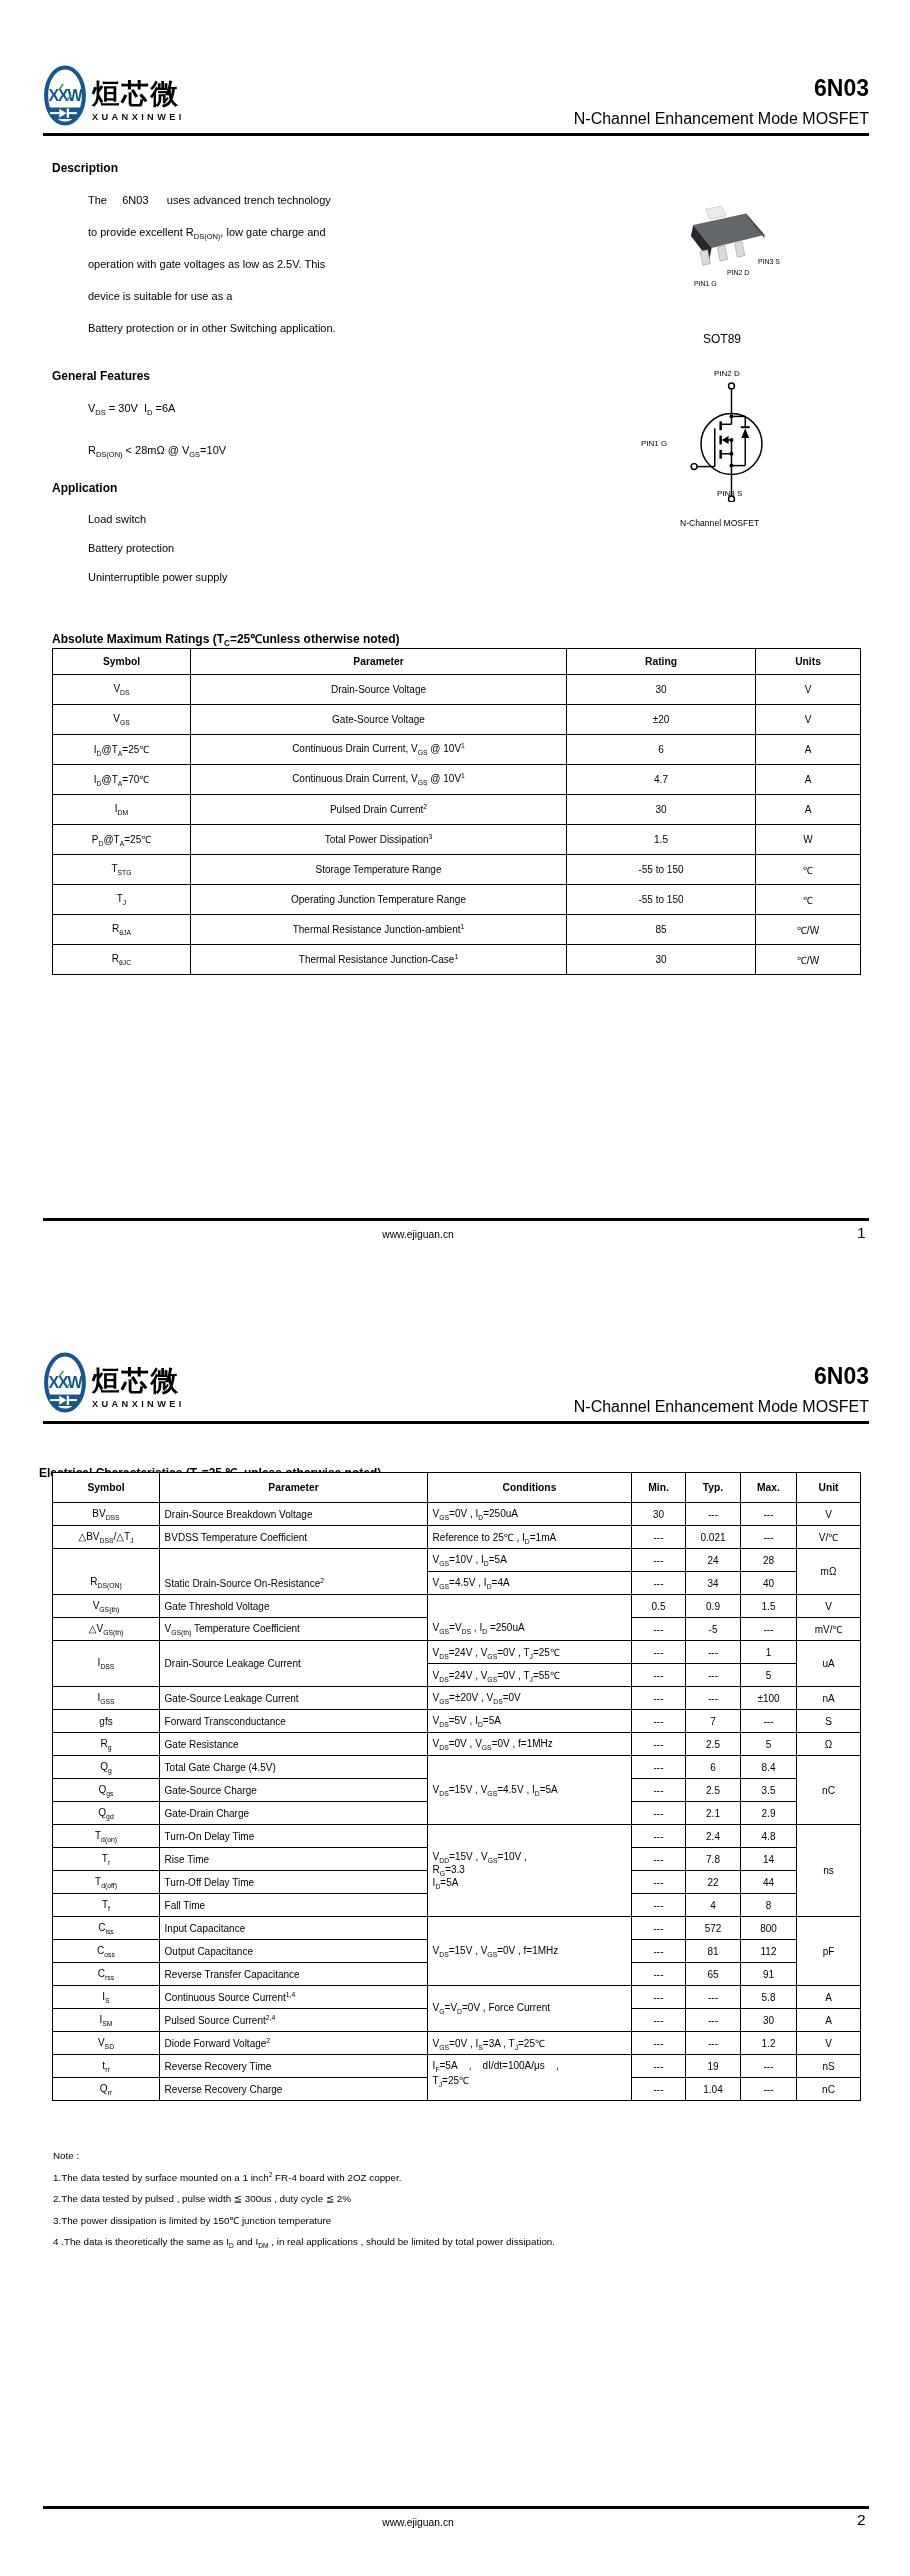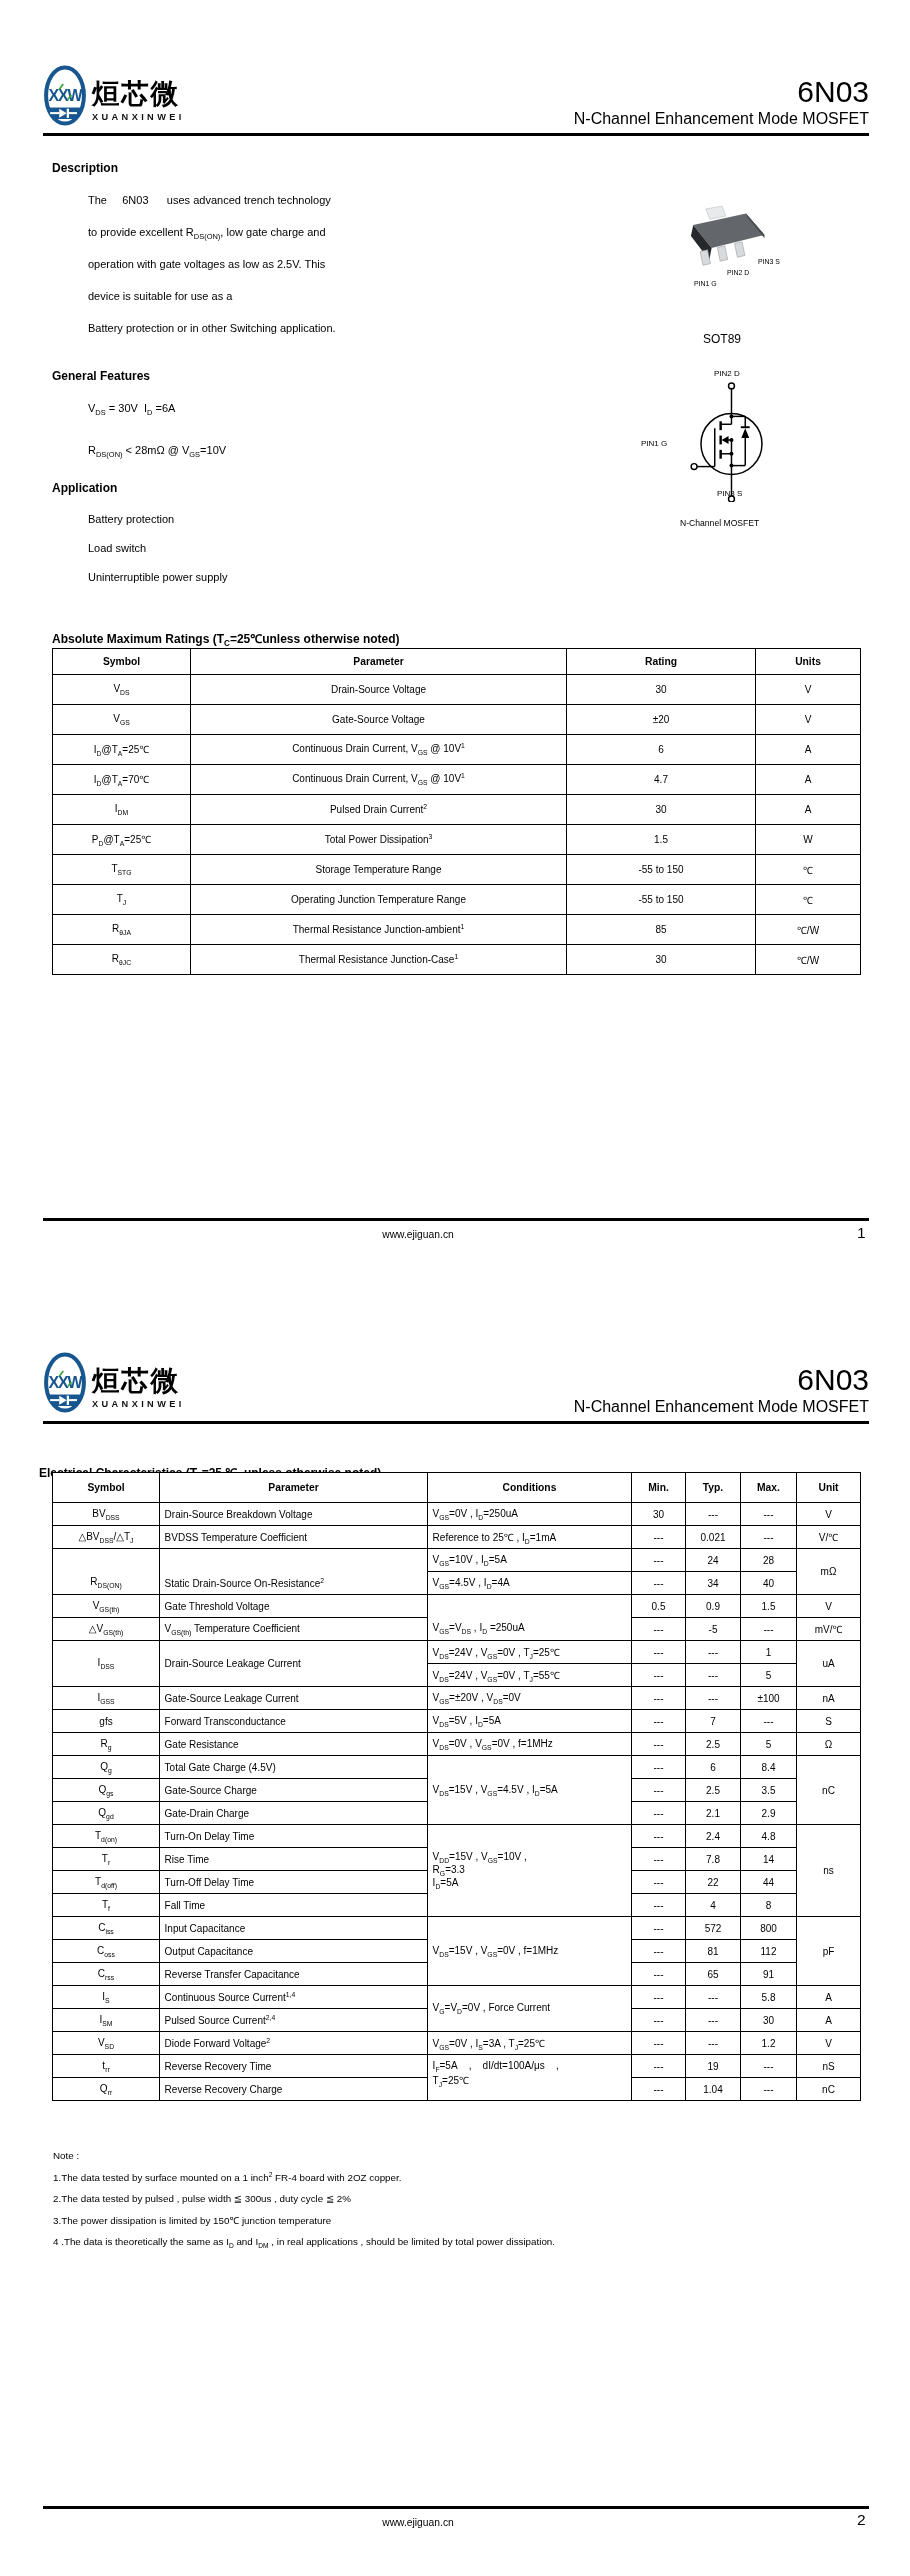--- a/index.html
+++ b/index.html
@@ -2,21 +2,21 @@
 <html style="font-size:9.2px"><head>
 <meta charset="utf-8">
 <style>
   html,body { margin:0; padding:0; background:#ffffff; }
   body { font-family:"Liberation Sans", sans-serif; color:#000; }
   .sheet { position:relative; width:910px; height:2576px; background:#fff; overflow:hidden; }
   .abs { position:absolute; }
   .rule { position:absolute; left:43px; width:826px; height:3.4px; background:#000; }
   .brand-cn { font-size:27.5px; font-weight:bold; letter-spacing:1.7px; }
   .brand-en { font-size:9.2px; font-weight:bold; letter-spacing:3.4px; color:#111; }
-  .part-no { font-size:30px; font-weight:normal; text-align:right; width:229px; }
+  .part-no { font-size:23px; font-weight:bold; text-align:right; width:229px; }
   .part-sub { font-size:16px; text-align:right; width:344px; }
   .sec-title { font-size:12px; font-weight:bold; }
   .body-text { font-size:11px;margin-left:36px; }
   .desc-lines div { height:32px; }
   .feat-line { margin-bottom:27px; }
   .app-lines div { height:29px; }
   .small-label { font-size:6.9px; }
   .pin-label { font-size:8px; }
   .caption { font-size:8.6px; }
   .pkg-name { font-size:12px; }
@@ -77,22 +77,22 @@
   </div>
 
   <div class="abs sec-title" style="left:52px; top:369px;">General Features</div>
   <div class="abs body-text" style="left:52px; top:402px; width:390px;">
     <div class="feat-line">V<sub>DS</sub> = 30V&nbsp; I<sub>D</sub> =6A</div>
     <div class="feat-line">R<sub>DS(ON)</sub> &lt; 28mΩ @ V<sub>GS</sub>=10V</div>
   </div>
 
   <div class="abs sec-title" style="left:52px; top:481px;">Application</div>
   <div class="abs body-text app-lines" style="left:52px; top:513px; width:390px;">
+    <div>Load switch</div>
     <div>Battery protection</div>
-    <div>Load switch</div>
     <div>Uninterruptible power supply</div>
   </div>
 
   <div class="abs" style="left:676px; top:202px;">
     <svg width="89" height="72" viewBox="0 0 155 125">
       <polygon points="52,12 80,7 87,24 59,30" fill="#e9eaeb" stroke="#b9babb" stroke-width="1"></polygon>
       <polygon points="30,40 122,20 154,57 62,80" fill="#63676b"></polygon>
       <polygon points="30,40 62,80 58,101 26,59" fill="#26282b"></polygon>
       <polygon points="122,20 154,57 154,63 124,26" fill="#4a4e52"></polygon>
       <polygon points="42,86 55,83 60,107 47,110" fill="#d9dadb" stroke="#97989a" stroke-width="1"></polygon>

